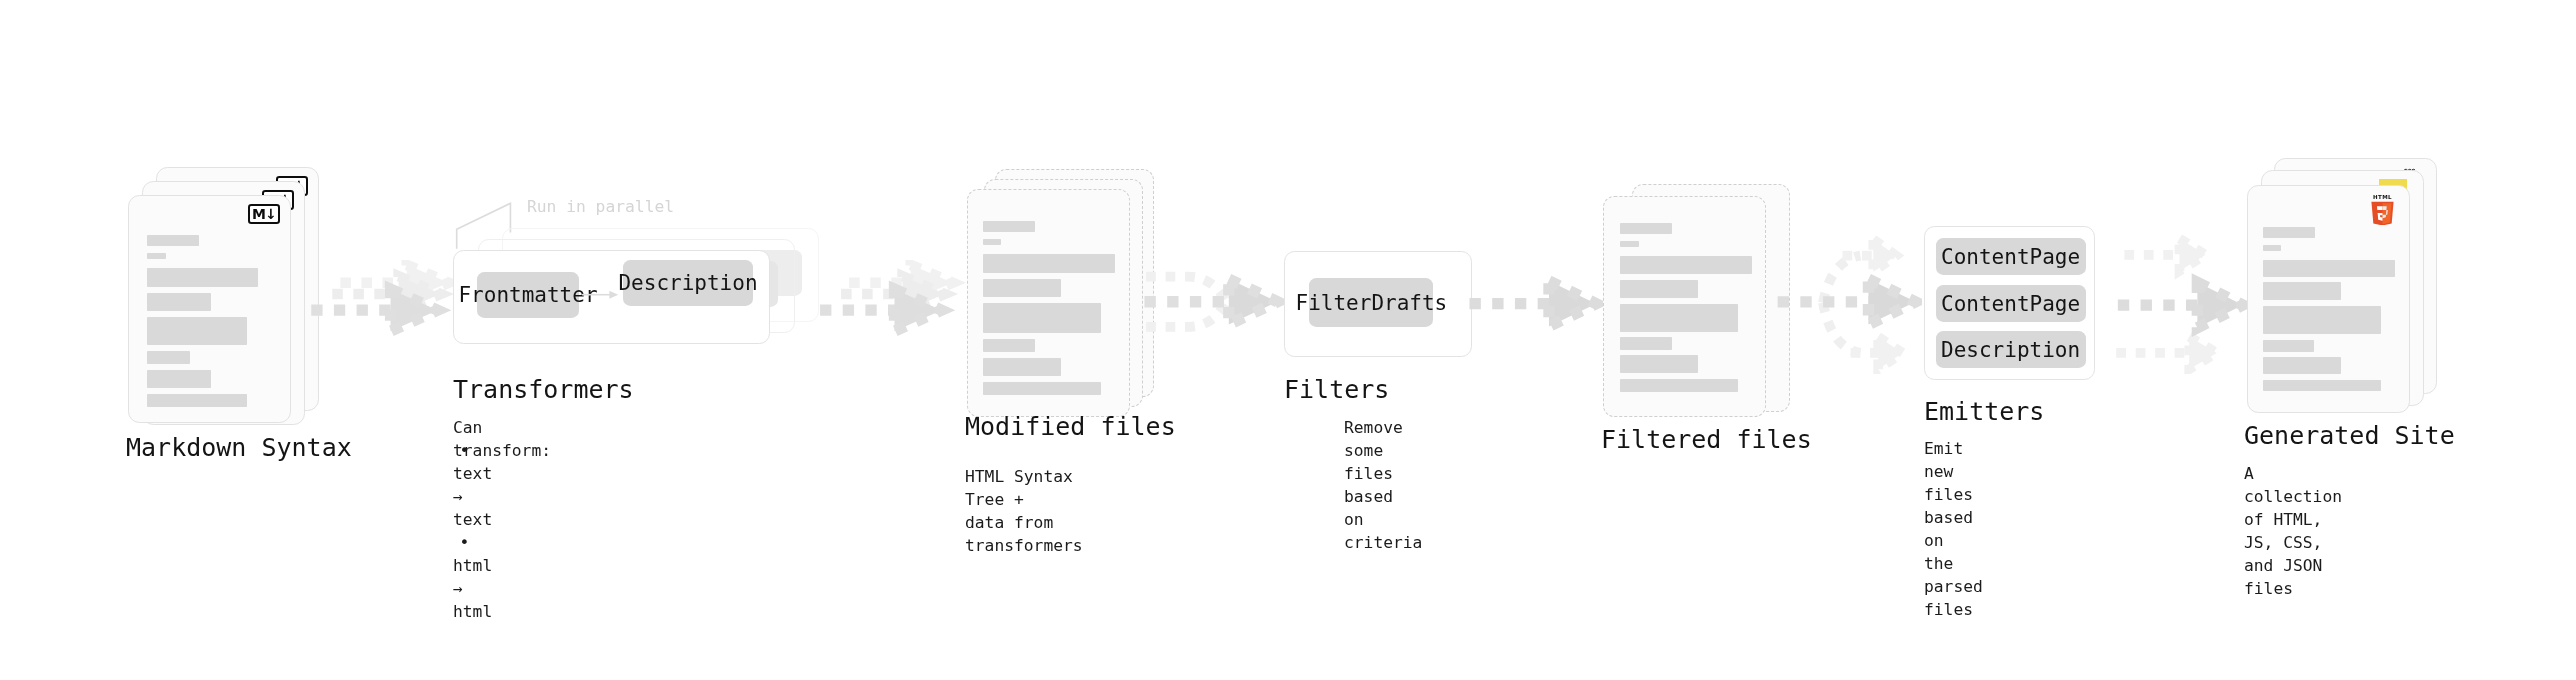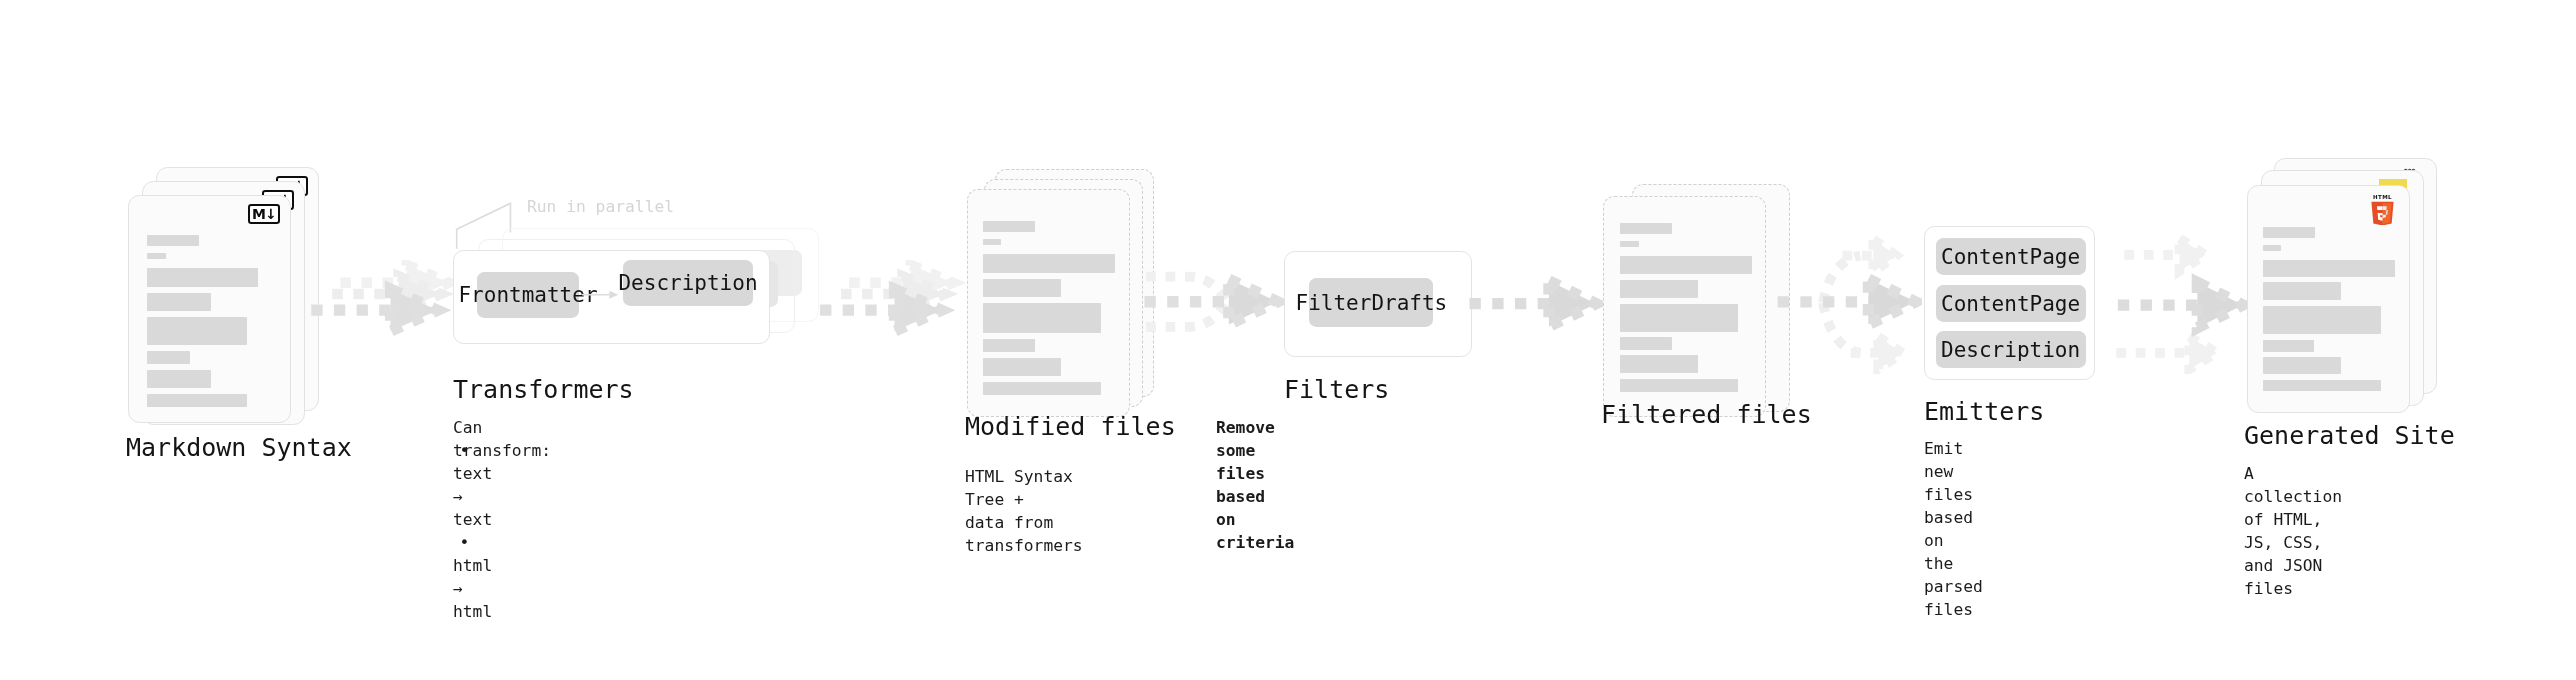--- a/index.html
+++ b/index.html
@@ -290,21 +290,21 @@
     </g>
   </svg>
 
   <div class="abs" style="left:0;top:0;">
     <div class="proc-box" style="left:1284px; top:251px; width:188px; height:106px;">
       <div class="pill" style="left:24.4px; top:26px; width:124px; height:49px;">FilterDrafts</div>
     </div>
 
     <div class="stage-title abs" style="left:1284px; top:375px;">Filters</div>
 
-    <div class="stage-desc abs" style="left:1216px; top:416px;font-weight:bold;">Remove some files based
+    <div class="stage-desc abs" style="left:1344px; top:416px;">Remove some files based
 on criteria</div>
   </div>
 
   <svg class="flow" style="left:1463px; top:276px;" width="142" height="57" viewBox="0 0 175 70">
     <g stroke="#dcdcdc" stroke-width="14" stroke-dasharray="14 14" fill="#d9d9d9">
       <line x1="8" y1="34" x2="112" y2="34"></line>
       <polygon points="106,6 164,34 106,62"></polygon>
     </g>
   </svg>
 
@@ -316,21 +316,21 @@
         <div class="sk" style="width:18.7px; height:5.7px; margin-bottom:9.8px;"></div>
         <div class="sk" style="width:132px; height:18px; margin-bottom:5.7px;"></div>
         <div class="sk" style="width:78px; height:18px; margin-bottom:5.7px;"></div>
         <div class="sk" style="width:118px; height:28px; margin-bottom:5.7px;"></div>
         <div class="sk" style="width:52px; height:12.2px; margin-bottom:5.7px;"></div>
         <div class="sk" style="width:78px; height:18px; margin-bottom:5.7px;"></div>
         <div class="sk" style="width:118px; height:13px;"></div>
       </div>
     </div>
 
-    <div class="stage-title abs" style="left:1601px; top:400px;text-align:right;">Filtered files</div>
+    <div class="stage-title abs" style="left:1601px; top:425px;text-align:right;">Filtered files</div>
   </div>
 
   <svg class="flow" style="left:1776px; top:228px;" width="146" height="146" viewBox="0 0 180 180">
     <g fill="none" stroke="#efefef" stroke-width="12" stroke-dasharray="12 12">
       <path d="M 58 92 Q 68 40 104 34"></path>
       <path d="M 58 92 Q 68 148 104 154"></path>
     </g>
     <g stroke="#f1f1f1" stroke-width="12" stroke-dasharray="12 12" fill="#f1f1f1">
       <line x1="82" y1="34" x2="124" y2="34"></line>
       <polygon points="120,14 148,34 120,54"></polygon>

